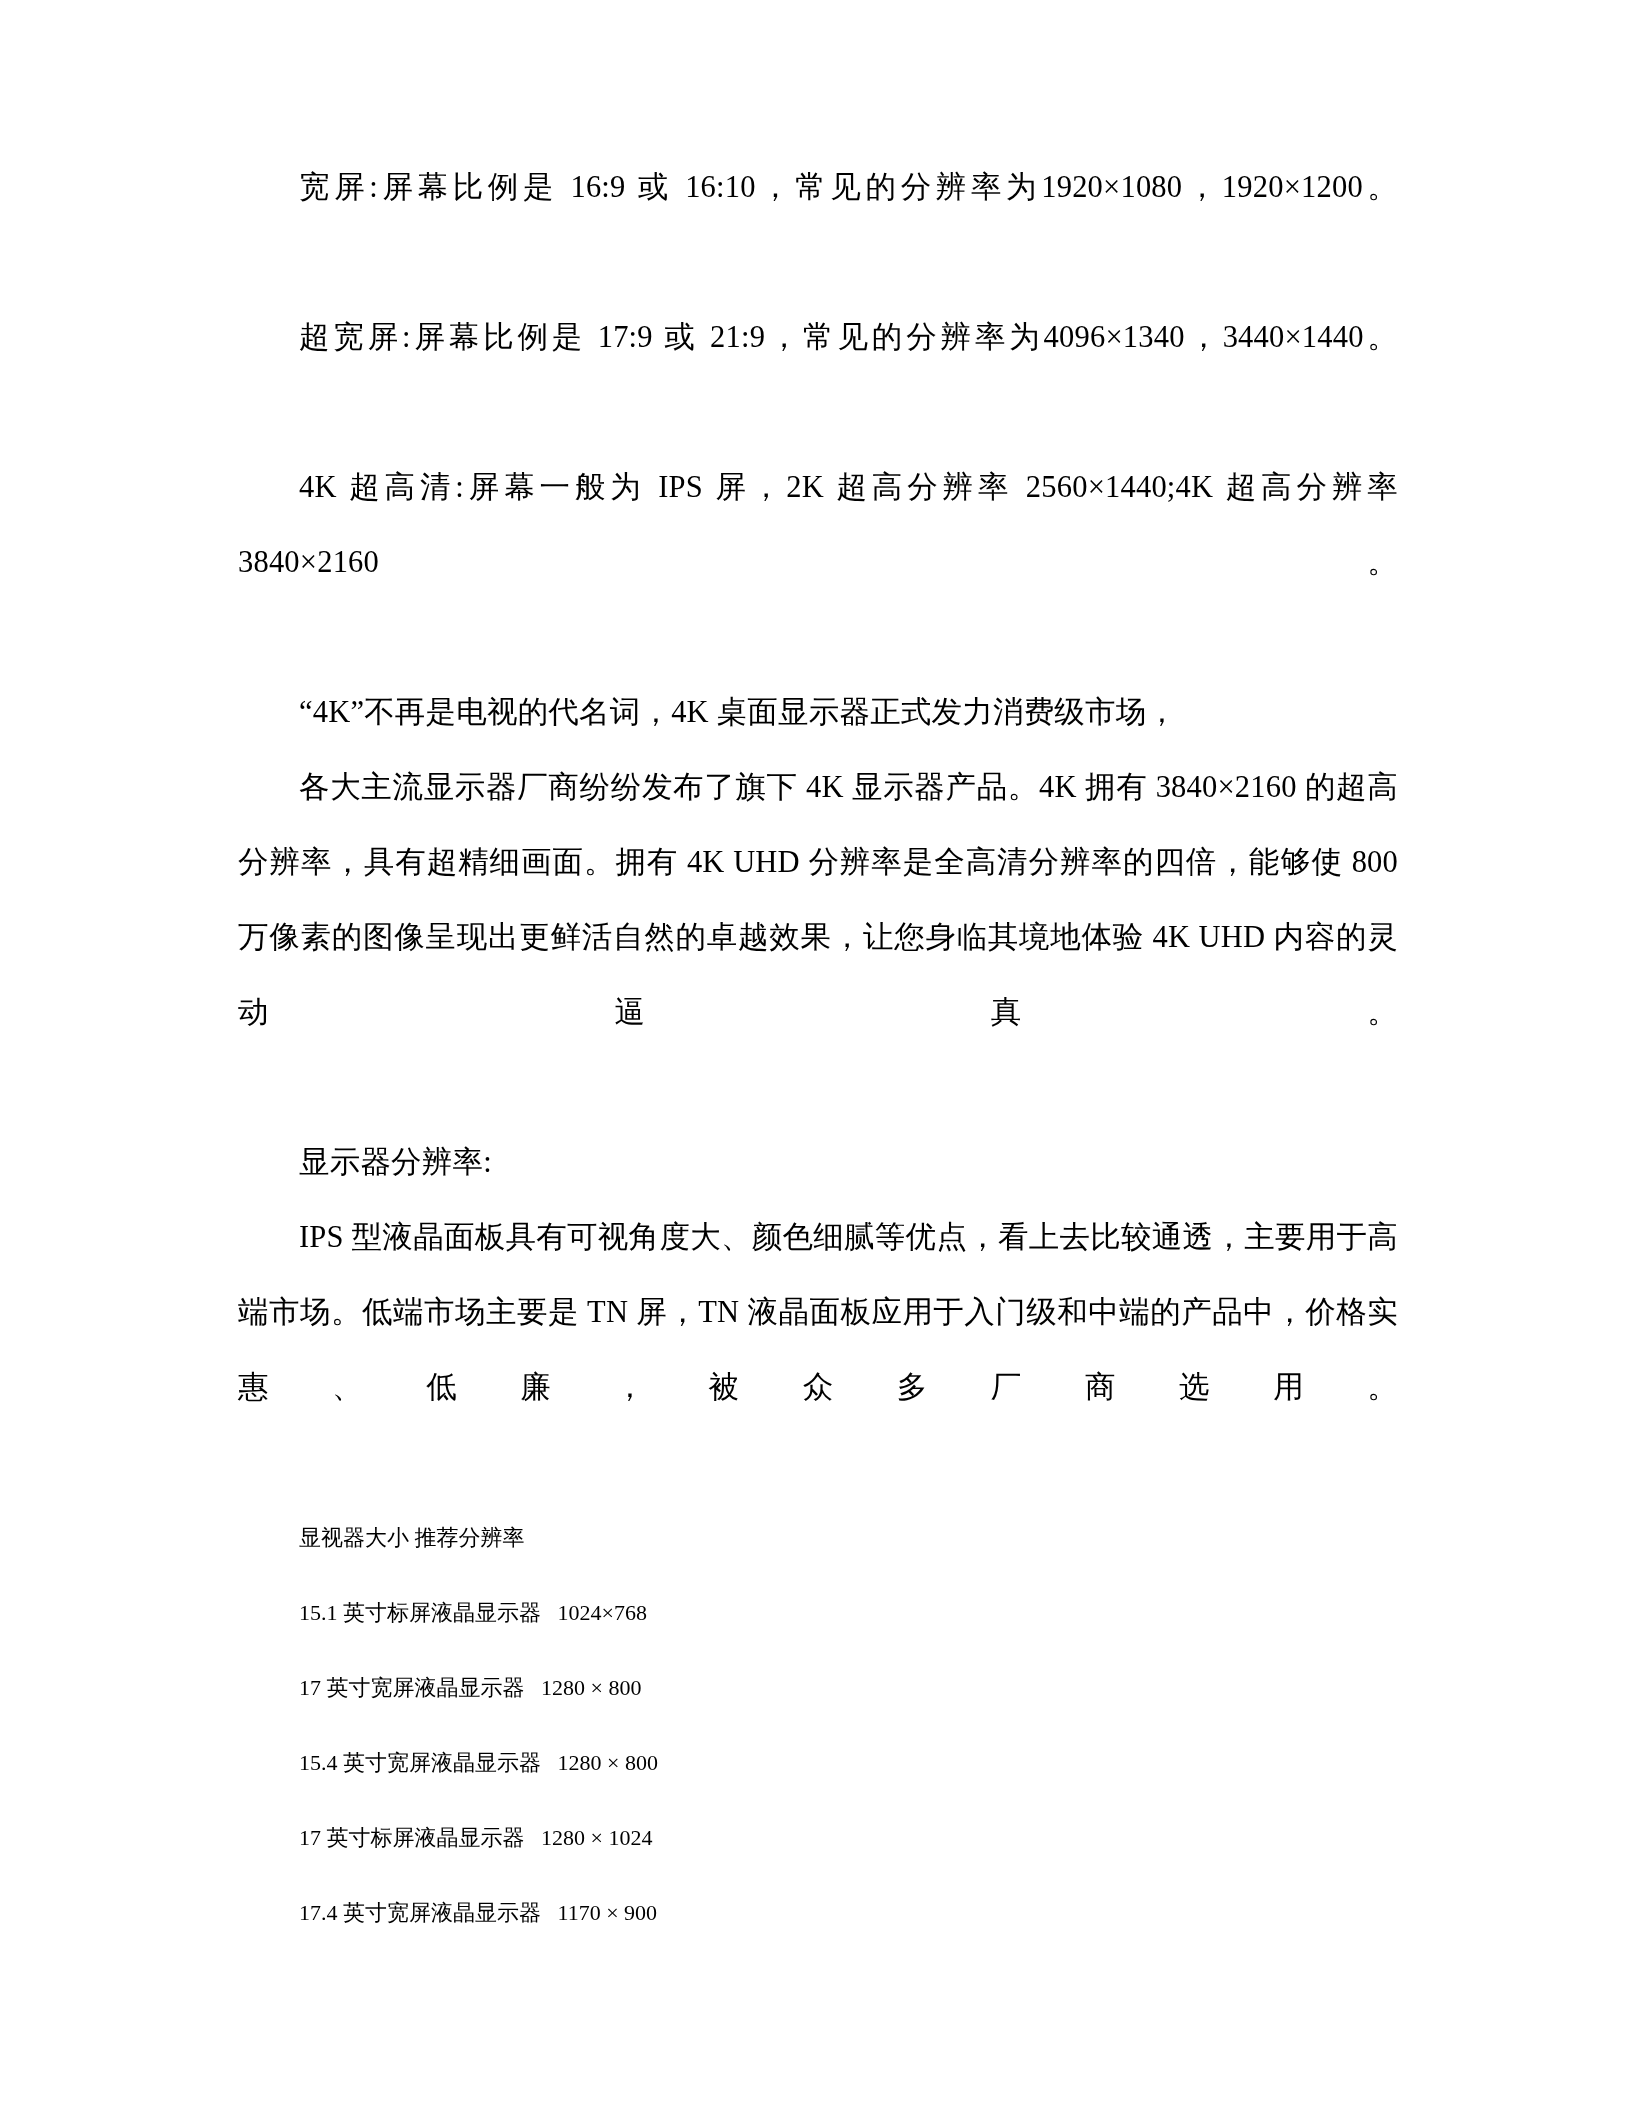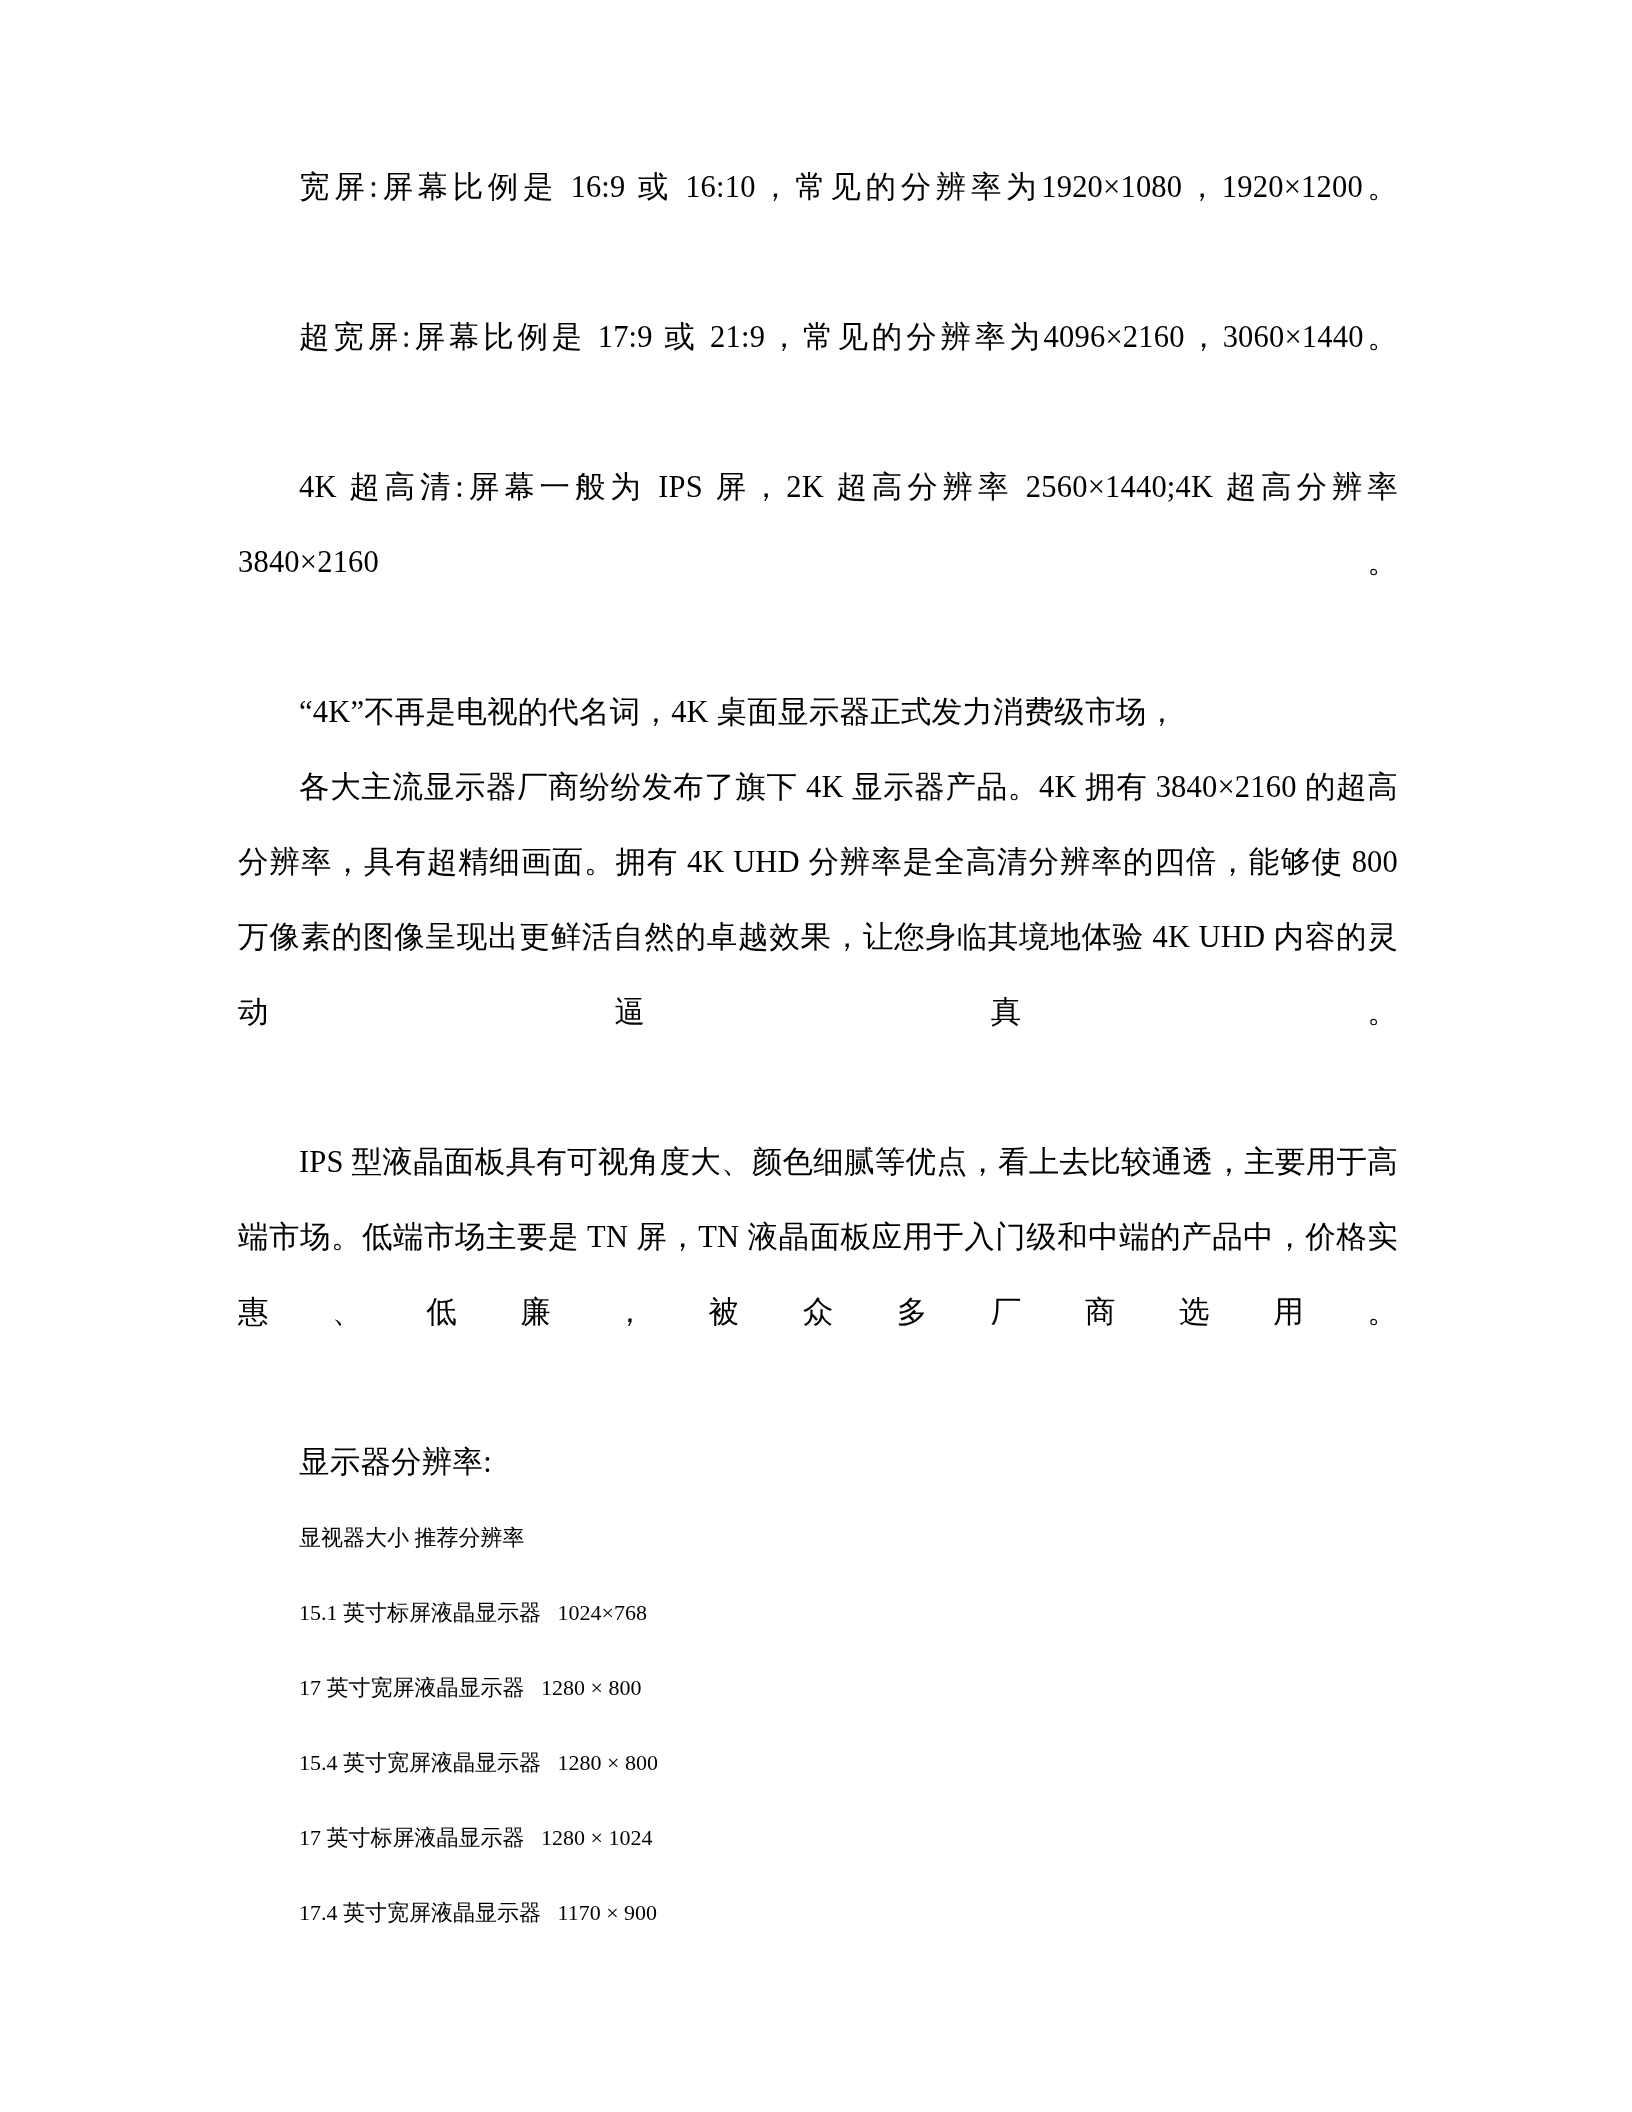--- a/index.html
+++ b/index.html
@@ -62,31 +62,31 @@
   }
 </style>
 </head>
 <body>
 
 <div class="page">
   <div class="content">
 
     <p class="para indent stretch">宽屏:屏幕比例是 16:9 或 16:10，常见的分辨率为1920×1080，1920×1200。</p>
 
-    <p class="para indent stretch">超宽屏:屏幕比例是 17:9 或 21:9，常见的分辨率为4096×2160，3060×1440。</p>
+    <p class="para indent stretch">超宽屏:屏幕比例是 17:9 或 21:9，常见的分辨率为4096×1340，3440×1440。</p>
 
     <p class="para indent stretch">4K 超高清:屏幕一般为 IPS 屏，2K 超高分辨率 2560×1440;4K 超高分辨率 3840×2160。</p>
 
     <p class="para indent">“4K”不再是电视的代名词，4K 桌面显示器正式发力消费级市场，</p>
 
     <p class="para indent stretch">各大主流显示器厂商纷纷发布了旗下 4K 显示器产品。4K 拥有 3840×2160 的超高分辨率，具有超精细画面。拥有 4K UHD 分辨率是全高清分辨率的四倍，能够使 800 万像素的图像呈现出更鲜活自然的卓越效果，让您身临其境地体验 4K UHD 内容的灵动逼真。</p>
 
+    <p class="para indent">显示器分辨率:</p>
+
     <p class="para indent stretch">IPS 型液晶面板具有可视角度大、颜色细腻等优点，看上去比较通透，主要用于高端市场。低端市场主要是 TN 屏，TN 液晶面板应用于入门级和中端的产品中，价格实惠、低廉，被众多厂商选用。</p>
-
-    <p class="para indent">显示器分辨率:</p>
 
     <div>
       <p class="list-row">显视器大小  推荐分辨率</p>
 
 
       <p class="list-row">
         <span class="nowrap">15.1 英寸标屏液晶显示器</span>
         <span>&nbsp;</span>
         <span class="nowrap">1024×768</span>
       </p>

